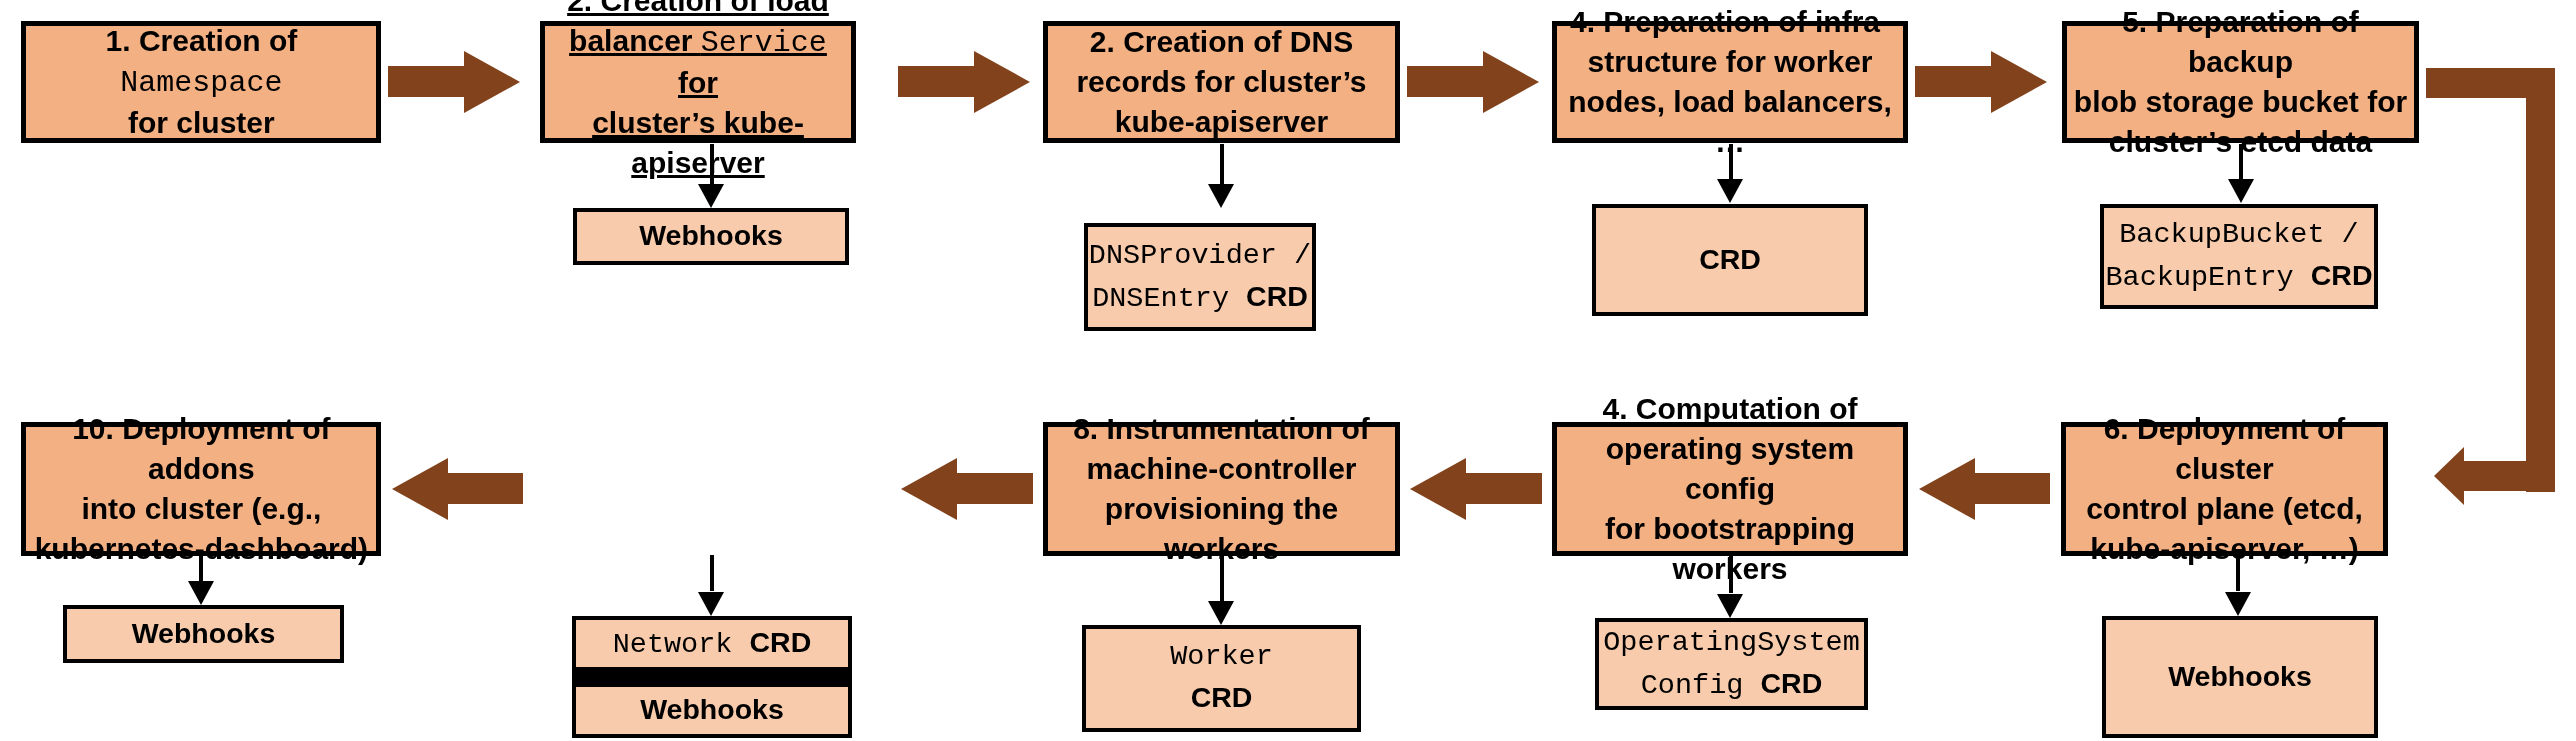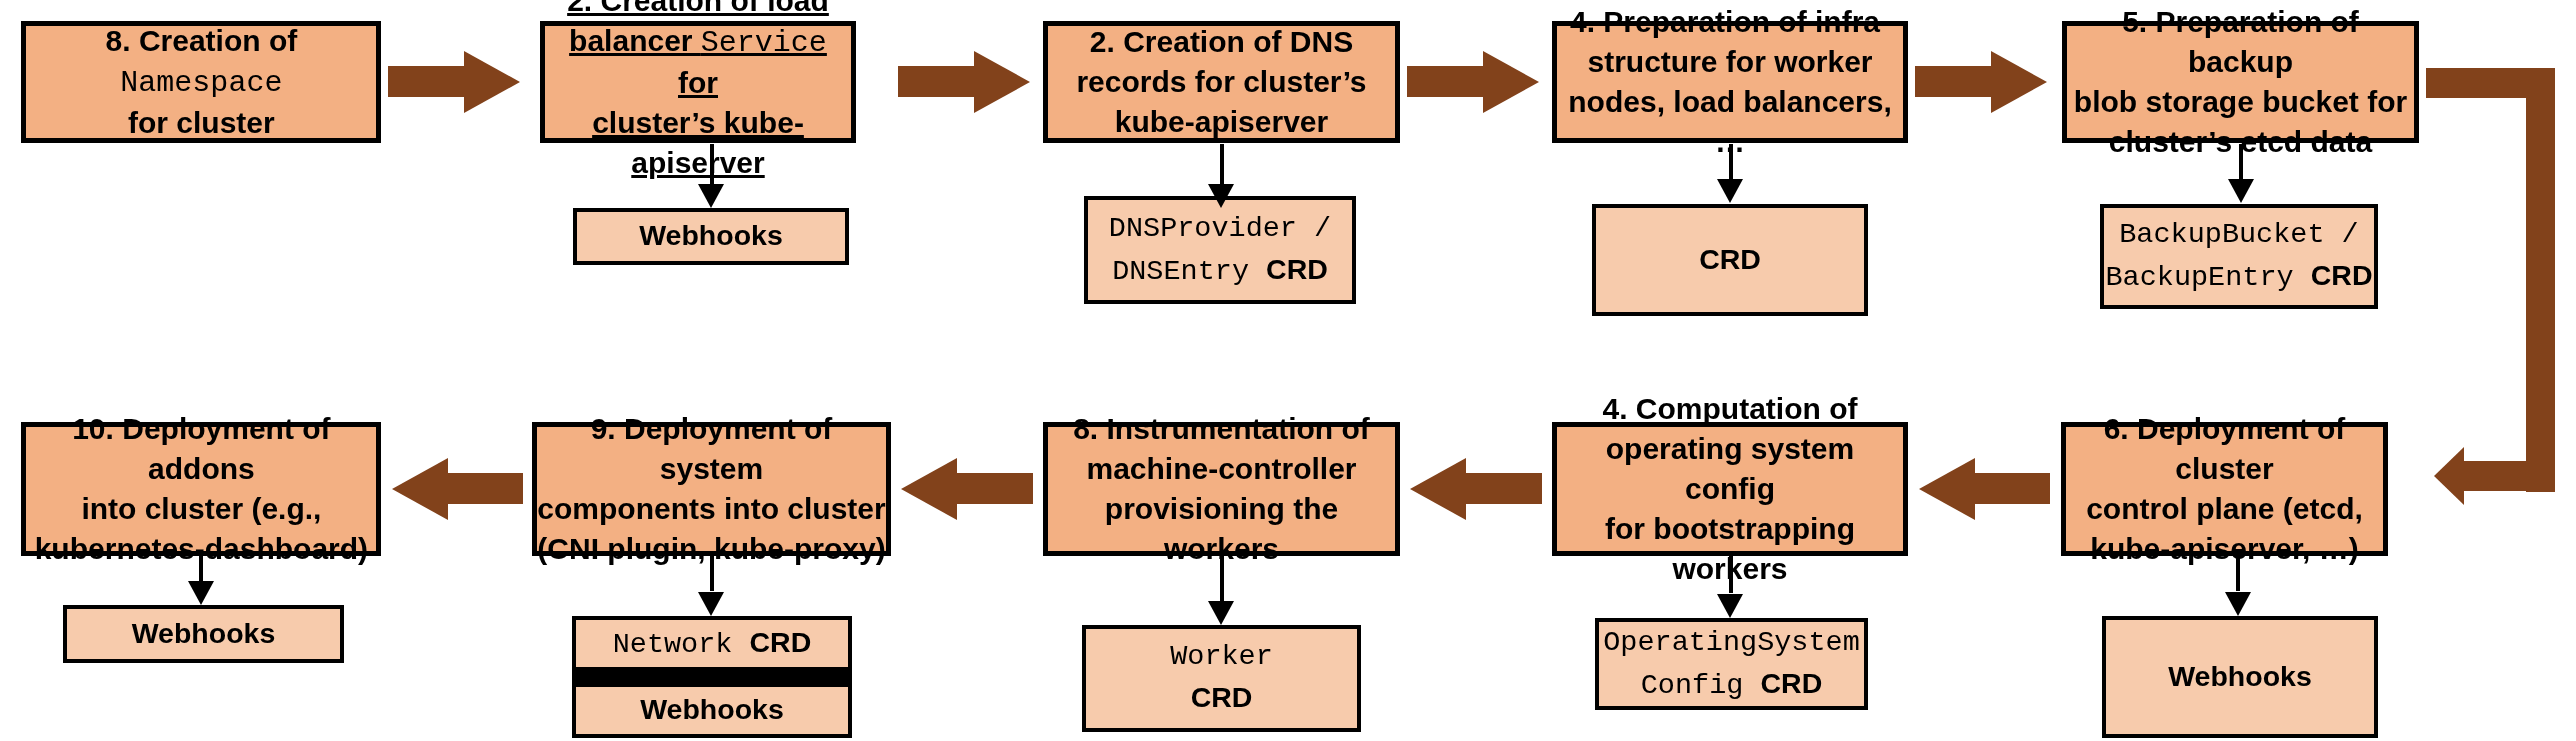--- a/index.html
+++ b/index.html
@@ -47,21 +47,21 @@
   #b3 {left:1043px;top:21.4px;  width:357px; height:122px;}
   #b4 {left:1552px;top:21.4px;  width:356px; height:122px;}
   #b5 {left:2062px;top:21.4px;  width:357px; height:122px;}
   #b6 {left:2061px;top:422px; width:327px; height:134px;}
   #b7 {left:1552px;top:422px; width:356px; height:134px;}
   #b8 {left:1043px;top:422px; width:357px; height:134px;}
   #b9 {left:532px; top:422px; width:359px; height:134px;}
   #b10{left:21.4px;  top:422px; width:360px; height:134px;justify-content:flex-end;}
   
   #s2 {left:573px; top:208px;width:276px;height:57px;}
-  #s3 {left:1084px;top:196px;width:272px;height:108px;}
+  #s3 {left:1084px;top:223px;width:232px;height:108px;}
   #s4 {left:1592px;top:204px;width:276px;height:112px;}
   #s5 {left:2100px;top:204px;width:278px;height:105px;}
   #s6 {left:2102px;top:616px;width:276px;height:122px;}
   #s7 {left:1595px;top:618px;width:273px;height:92px;}
   #s8 {left:1082px;top:625px;width:279px;height:107px;}
   #s9 {left:572px; top:616px;width:280px;height:122px;}
   #s10{left:63px;  top:605px;width:281px;height:58px;}
   
   .vline{position:absolute;width:3.6px;background:var(--ink);}
   .vhead{position:absolute;width:0;height:0;
@@ -101,21 +101,21 @@
   #ehead{position:absolute;left:2434px;top:447px;width:0;height:0;
     border-top:29px solid transparent;border-bottom:29px solid transparent;
     border-right:30px solid var(--arrow);}
 </style>
 </head>
 <body>
 
 <div id="canvas">
 
   <div class="mainbox" id="b1">
-    <div class="title"><span>8. Creation of
+    <div class="title"><span>1. Creation of
 </span><span class="mono">Namespace</span><span>
 for cluster</span></div>
   </div>
   <div class="mainbox" id="b2">
     <div class="title"><span>2. Creation of load
 balancer </span><span class="mono">Service</span><span> for
 cluster’s kube-apiserver</span></div>
   </div>
   <div class="mainbox" id="b3">
     <div class="title"><span>2. Creation of DNS
@@ -140,25 +140,20 @@
   </div>
   <div class="mainbox" id="b7">
     <div class="title"><span>4. Computation of
 operating system config
 for bootstrapping workers</span></div>
   </div>
   <div class="mainbox" id="b8">
     <div class="title"><span>8. Instrumentation of
 machine-controller
 provisioning the workers</span></div>
-  </div>
-  <div class="mainbox" id="b9">
-    <div class="title"><span>9. Deployment of system
-components into cluster
-(CNI plugin, kube-proxy)</span></div>
   </div>
   <div class="mainbox" id="b10">
     <div class="title"><span>10. Deployment of addons
 into cluster (e.g.,
 kubernetes-dashboard)</span></div>
   </div>
 
   <div class="subbox" id="s2">
     <div class="celltext"><span class="sans">Webhooks</span></div>
   </div>

